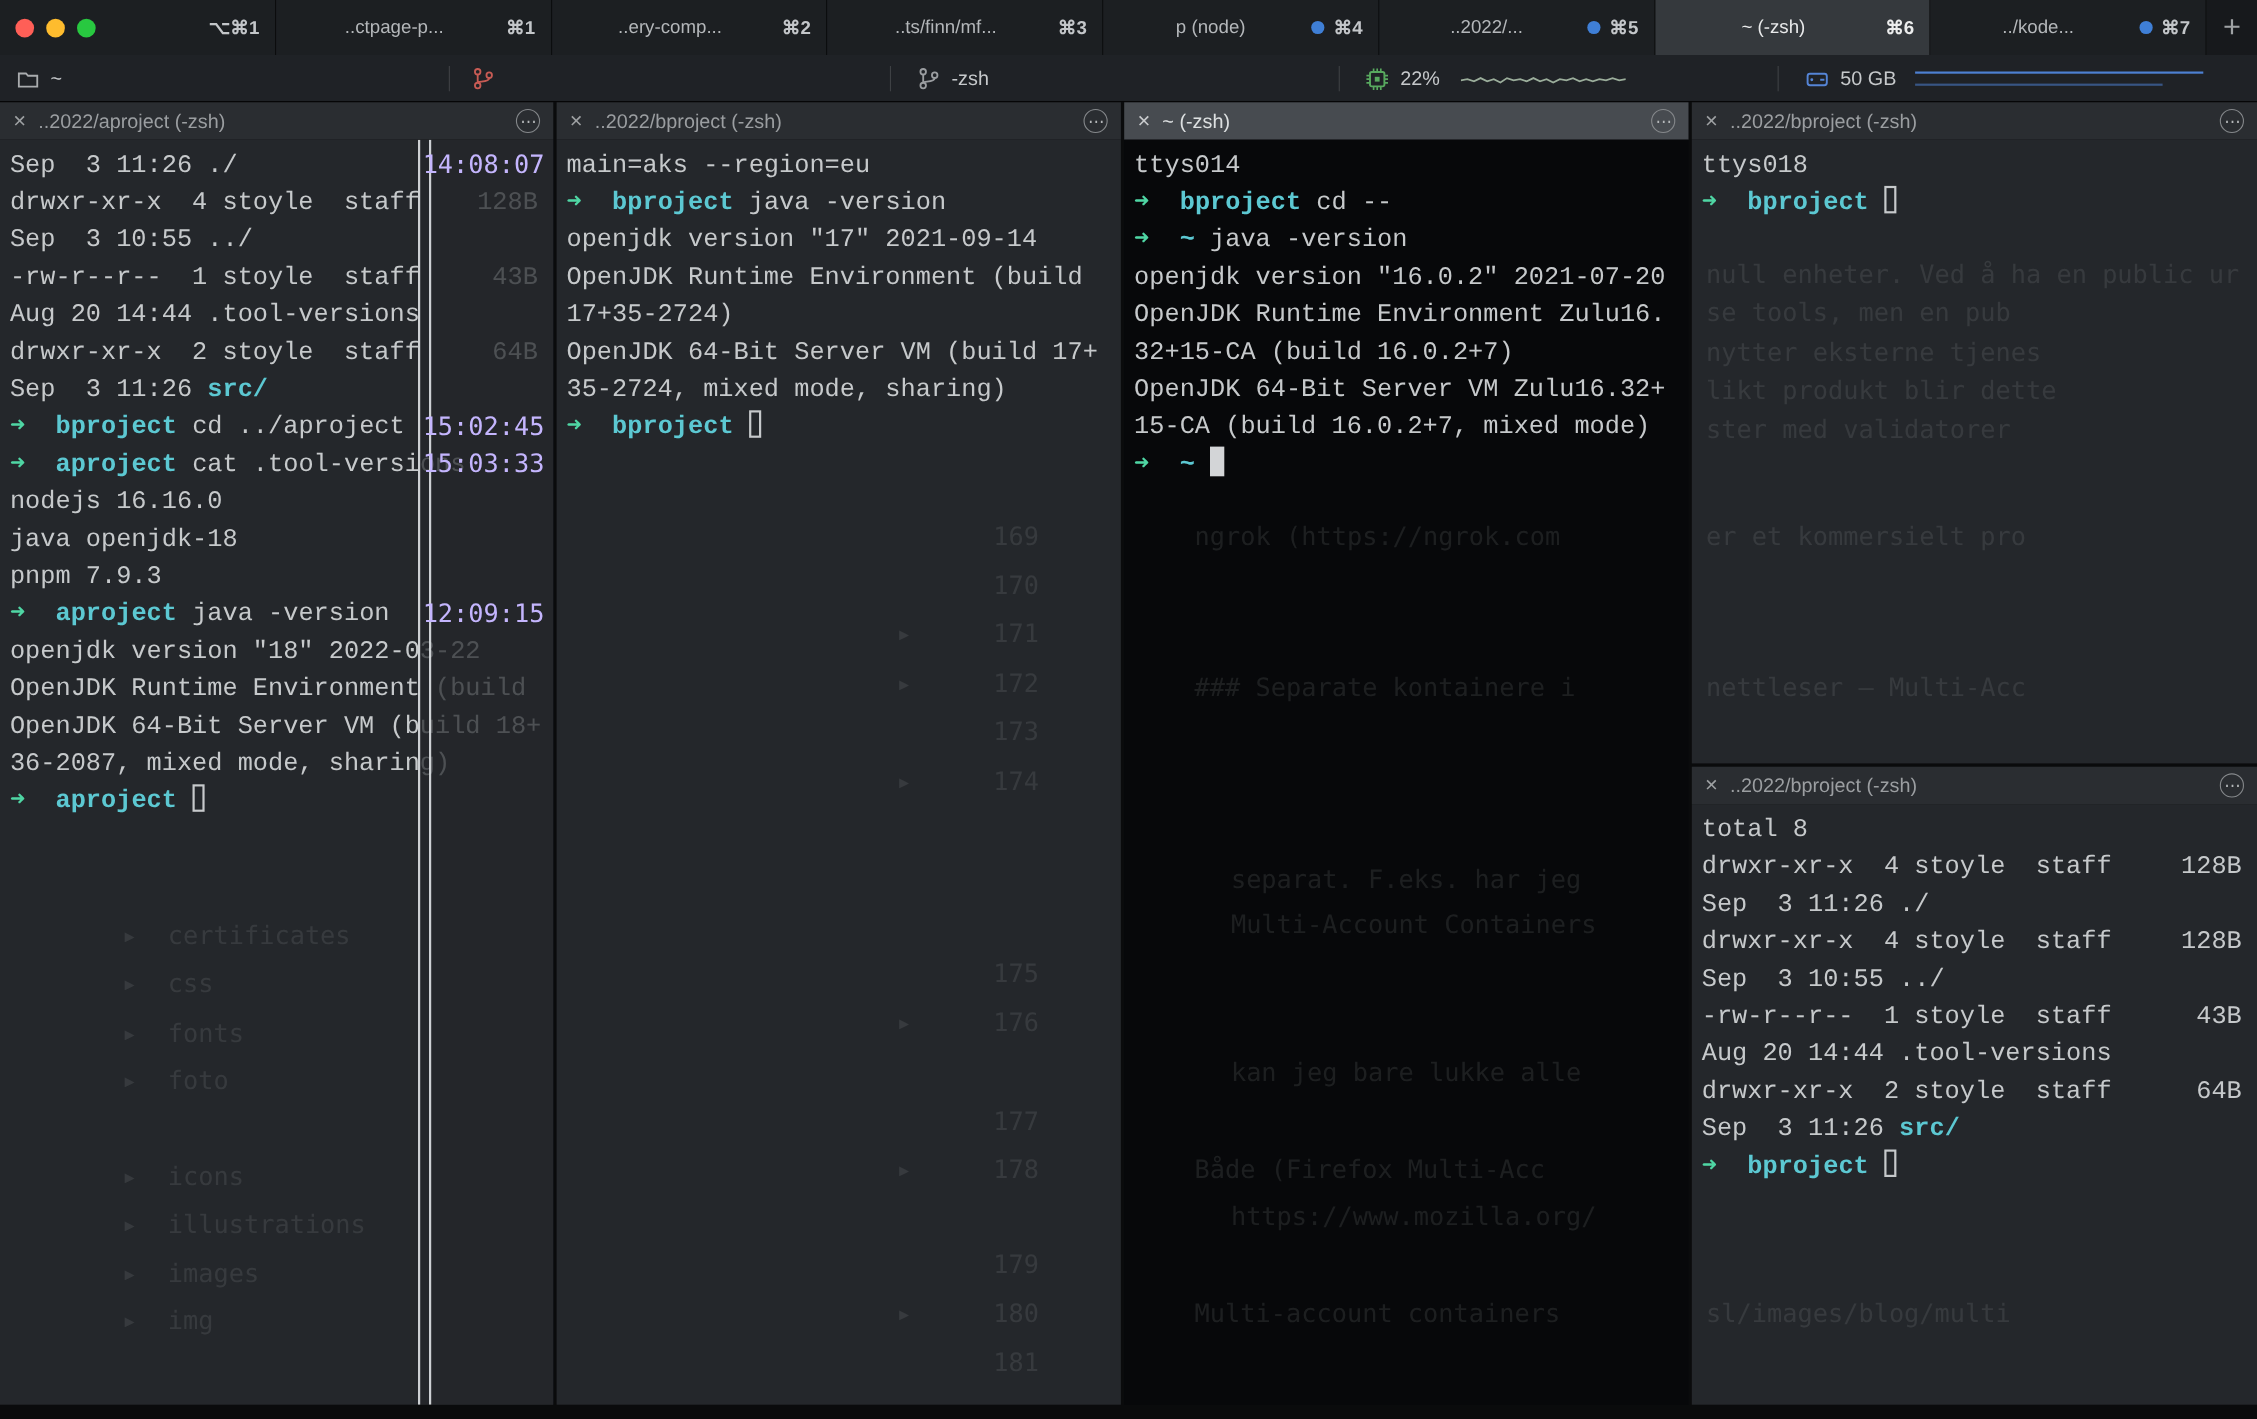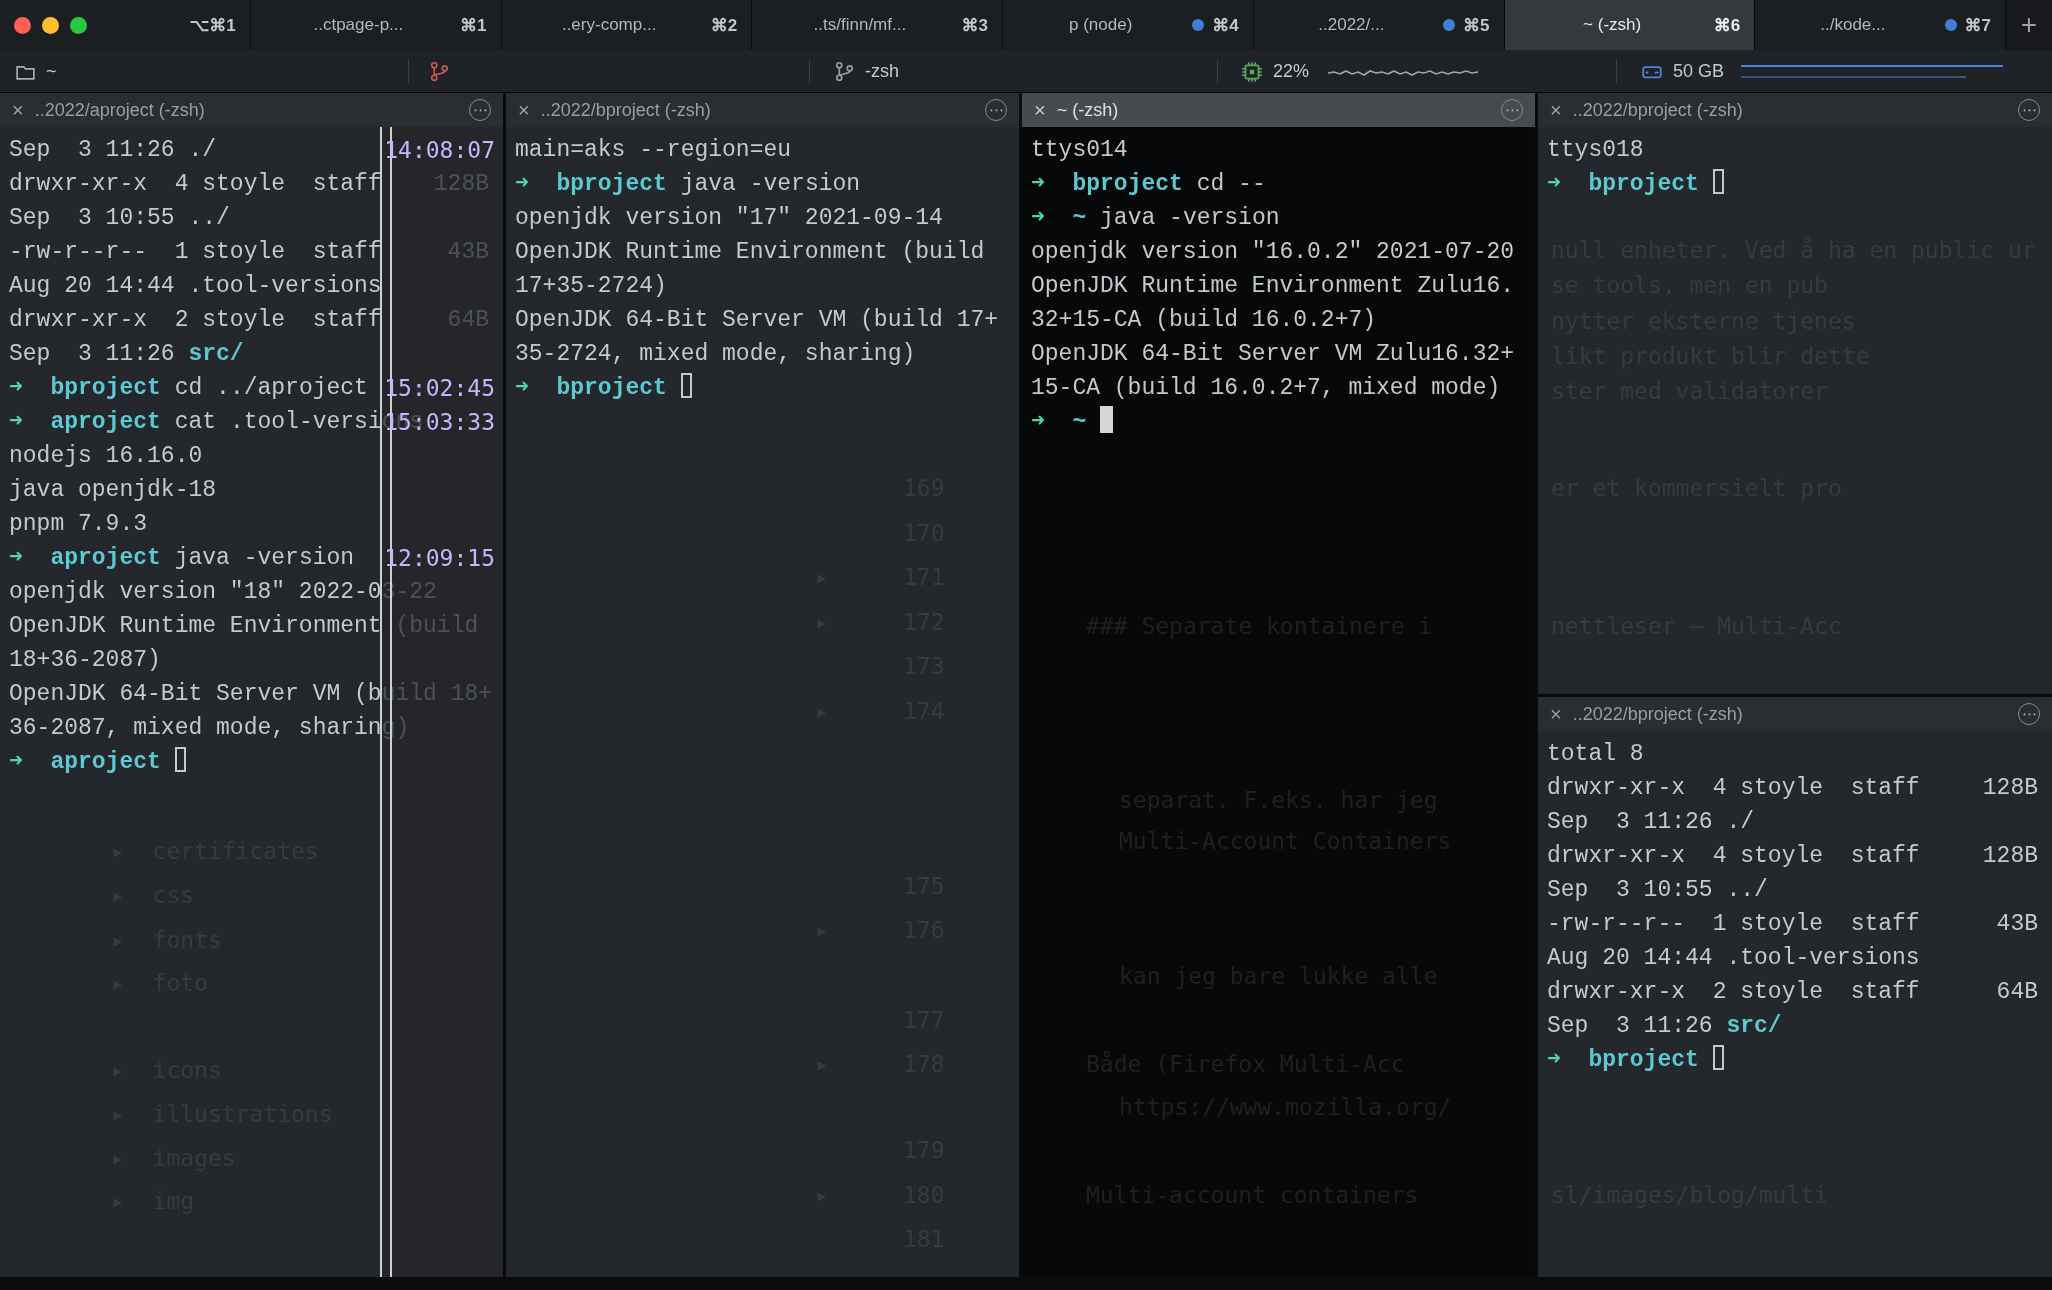--- a/index.html
+++ b/index.html
@@ -203,21 +203,20 @@
           <div class="line"><span class="seg-p">drwxr-xr-x  2 stoyle  staff</span><span class="size">64B</span></div>
           <div class="line"><span class="seg-p">Sep  3 11:26 </span><span class="seg-d">src/</span></div>
           <div class="line"><span class="seg-a">➜  </span><span class="seg-d">bproject</span><span class="seg-p"> cd ../aproject</span></div>
           <div class="line"><span class="seg-a">➜  </span><span class="seg-d">aproject</span><span class="seg-p"> cat .tool-versions</span></div>
           <div class="line"><span class="seg-p">nodejs 16.16.0</span></div>
           <div class="line"><span class="seg-p">java openjdk-18</span></div>
           <div class="line"><span class="seg-p">pnpm 7.9.3</span></div>
           <div class="line"><span class="seg-a">➜  </span><span class="seg-d">aproject</span><span class="seg-p"> java -version</span></div>
           <div class="line"><span class="seg-p">openjdk version "18" 2022-03-22</span></div>
           <div class="line"><span class="seg-p">OpenJDK Runtime Environment (build</span></div>
-          <div class="line"><span class="seg-p">18+36-2087)</span></div>
           <div class="line"><span class="seg-p">OpenJDK 64-Bit Server VM (build 18+</span></div>
           <div class="line"><span class="seg-p">36-2087, mixed mode, sharing)</span></div>
           <div class="line"><span class="seg-a">➜  </span><span class="seg-d">aproject</span><span class="seg-p"> </span><span class="seg-ch"></span></div>
           <div class="ts-overlay">
             <div class="ts" style="top: 6px;">14:08:07</div>
             <div class="ts" style="top: 244px;">15:02:45</div>
             <div class="ts" style="top: 278px;">15:03:33</div>
             <div class="ts" style="top: 414px;">12:09:15</div>
           </div>
         </div>
@@ -322,20 +321,21 @@
       <div class="ghost-line" style="left: 903px; top: 1047px;">178</div>
       <div class="ghost-line" style="left: 903px; top: 1133px;">179</div>
       <div class="ghost-line" style="left: 903px; top: 1178px;">180</div>
       <div class="ghost-line" style="left: 903px; top: 1222px;">181</div>
       <div class="ghost-line" style="left: 815px; top: 560px;">▸</div>
       <div class="ghost-line" style="left: 815px; top: 605px;">▸</div>
       <div class="ghost-line" style="left: 815px; top: 694px;">▸</div>
       <div class="ghost-line" style="left: 815px; top: 913px;">▸</div>
       <div class="ghost-line" style="left: 815px; top: 1047px;">▸</div>
       <div class="ghost-line" style="left: 815px; top: 1178px;">▸</div>
+      <div class="ghost-line" style="left: 1086px; top: 471px;">ngrok (https://ngrok.com</div>
       <div class="ghost-line" style="left: 1086px; top: 609px;">### Separate kontainere i</div>
       <div class="ghost-line" style="left: 1119px; top: 783px;">separat. F.eks. har jeg</div>
       <div class="ghost-line" style="left: 1119px; top: 824px;">Multi-Account Containers</div>
       <div class="ghost-line" style="left: 1119px; top: 959px;">kan jeg bare lukke alle</div>
       <div class="ghost-line" style="left: 1086px; top: 1047px;">Både (Firefox Multi-Acc</div>
       <div class="ghost-line" style="left: 1119px; top: 1090px;">https://www.mozilla.org/</div>
       <div class="ghost-line" style="left: 1086px; top: 1178px;">Multi-account containers</div>
       <div class="ghost-line" style="left: 1551px; top: 233px;">null enheter. Ved å ha en public ur</div>
       <div class="ghost-line" style="left: 1551px; top: 268px;">se tools, men en pub</div>
       <div class="ghost-line" style="left: 1551px; top: 304px;">nytter eksterne tjenes</div>

